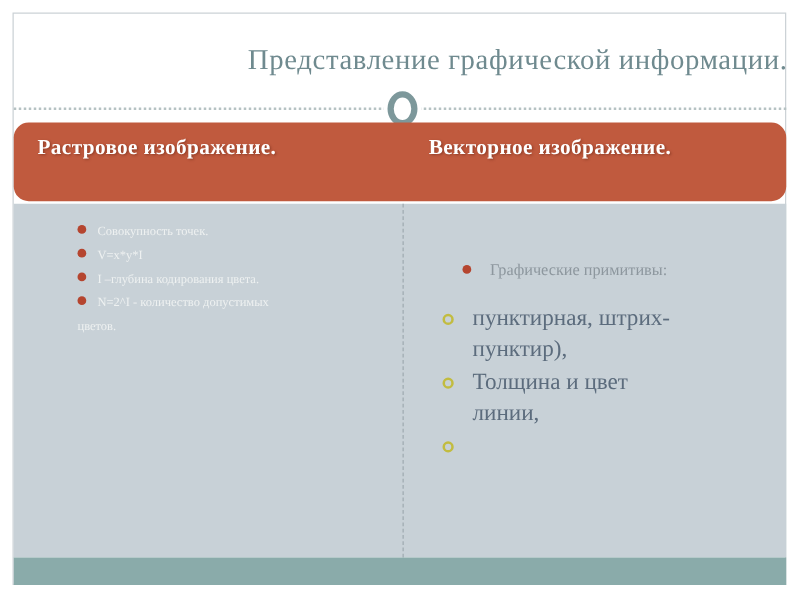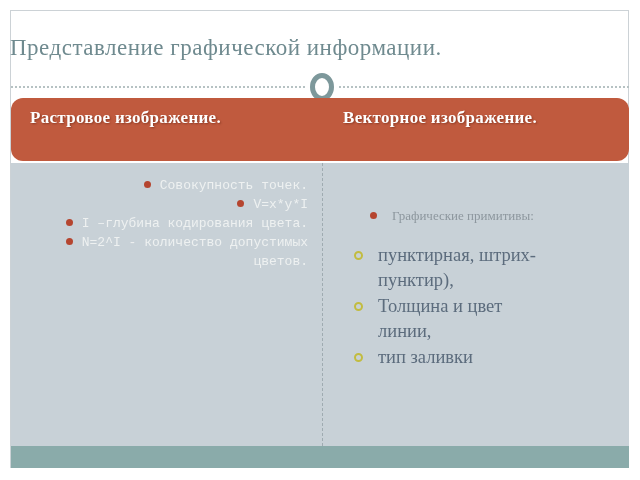--- a/index.html
+++ b/index.html
@@ -8,21 +8,21 @@
     font-family:"Liberation Serif", serif;
     position:relative;overflow:hidden;
   }
   .slide{position:absolute;left:0;top:0;width:640px;height:480px;}
   .slide-border{
     position:absolute;left:10px;top:10px;width:619px;height:458px;
     border:1px solid var(--border,#ccd2d6);box-sizing:border-box;background:transparent;
   }
   .title{
     position:absolute;left:10px;top:33px;width:620px;margin:0;
-    text-align:left;font-weight:normal;
+    text-align:right;font-weight:normal;
     font-size:23px;line-height:30px;color:var(--title,#6f8a8f);
     letter-spacing:0.5px;
   }
   .divider-dotted{
     position:absolute;left:11px;top:86px;width:618px;height:0;
     border-top:2px dotted var(--dotted,#b6c2c3);
   }
   .ornament{
     position:absolute;left:310px;top:73px;width:14px;height:18px;
     border:5px solid var(--ornament,#7d989b);border-radius:50%;
@@ -44,22 +44,22 @@
   .content{
     position:absolute;left:11px;top:163px;width:618px;height:283px;
     background:var(--contentbg,#c8d1d7);
   }
   .col-divider{
     position:absolute;left:311px;top:0;height:283px;width:0;
     border-left:1px dashed var(--coldiv,#9fabb1);
   }
   .left-col{
     position:absolute;left:51px;top:13px;width:246px;
-    text-align:right;color:var(--lefttext,#eef1f1);
-    font-size:13px;line-height:19px;font-family:Liberation Mono, monospace;
+    color:var(--lefttext,#eef1f1);
+    font-size:10px;line-height:19px;
   }
   .l-item{margin:0;}
   .dot{
     display:inline-block;width:7px;height:7px;border-radius:50%;
     background:var(--dotred,#b5452f);margin-right:9px;
     position:relative;top:-1px;
   }
   .right-col{
     position:absolute;left:341px;top:43px;width:275px;
   }
@@ -128,19 +128,18 @@
         <div class="r-line">пунктирная, штрих-</div>
         <div class="r-line">пунктир),</div>
       </div>
       <div class="r-item">
         <span class="ring"></span>
         <div class="r-line">Толщина и цвет</div>
         <div class="r-line">линии,</div>
       </div>
       <div class="r-item">
         <span class="ring"></span>
-        <div class="r-line">тип заливки</div>
       </div>
     </div>
   </div>
 
   <div class="footer-bar"></div>
 </div>
 
 </body></html>

